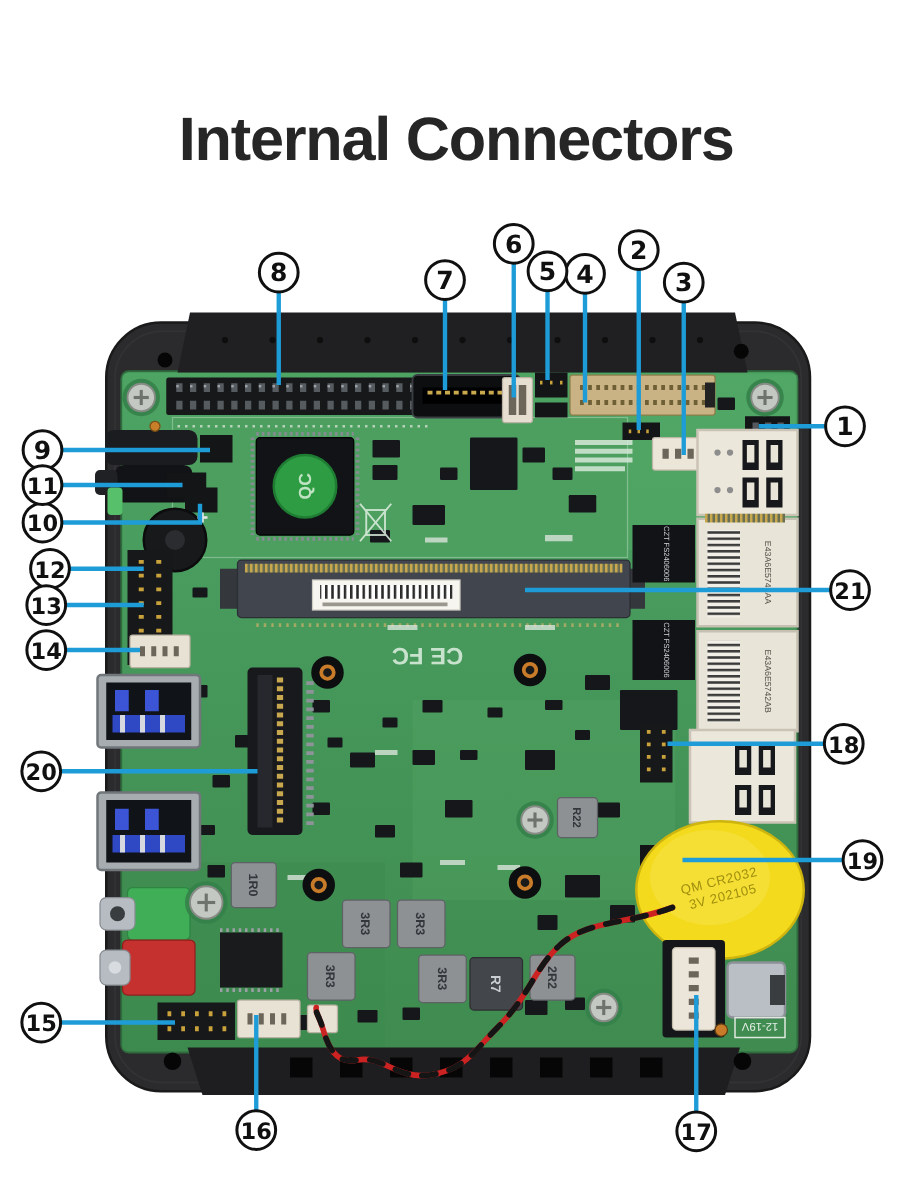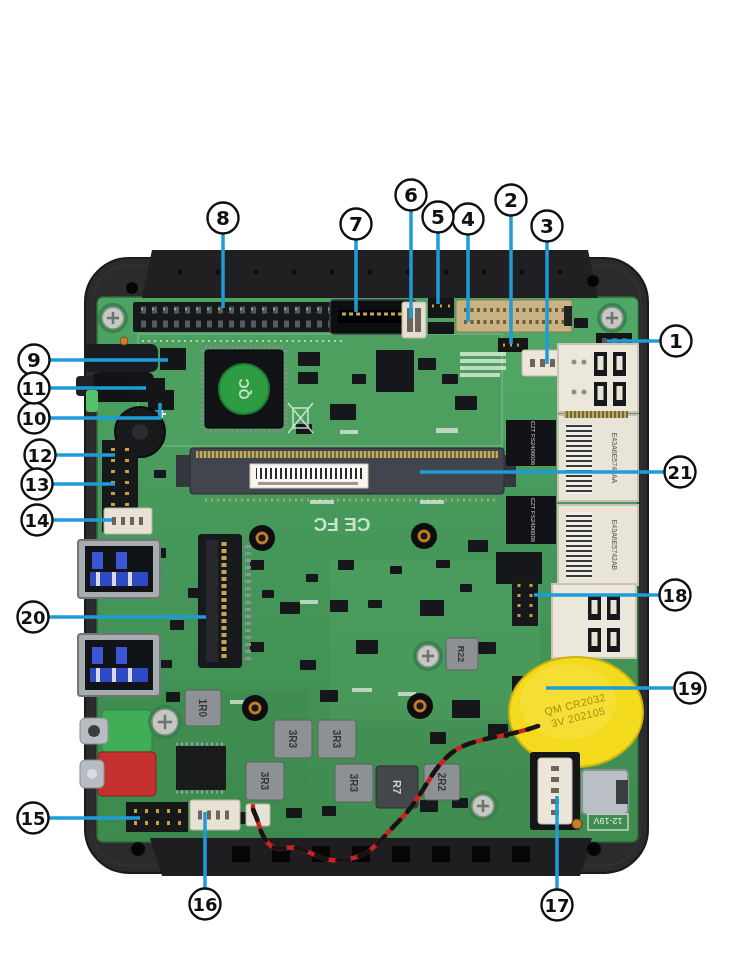--- a/index.html
+++ b/index.html
@@ -8,20 +8,21 @@
   .title{position:absolute;top:84px;left:0;width:730px;text-align:center;
          font-size:49px;font-weight:800;letter-spacing:-1px;color:#262626;}
   svg{position:absolute;left:0;top:0;}
   text{font-family:"Liberation Sans",sans-serif;}
   .callout-num{font-family:"DejaVu Sans",sans-serif;}
 </style>
 </head>
 <body>
 
 <div class="page">
+  <div class="title">Internal Connectors</div>
 
   <svg id="board-svg" width="730" height="960" viewBox="0 0 730 960">
     <defs>
       <pattern id="bcH" width="8" height="5" patternUnits="userSpaceOnUse">
         <rect width="8" height="5" fill="#f2efe8"></rect>
           <rect width="8" height="2" fill="#3a3a3a"></rect>
       </pattern>
       <pattern id="bcV" width="5" height="12" patternUnits="userSpaceOnUse">
         <rect width="5" height="12" fill="#ffffff"></rect>
           <rect width="2" height="12" fill="#2a2a2a"></rect>

